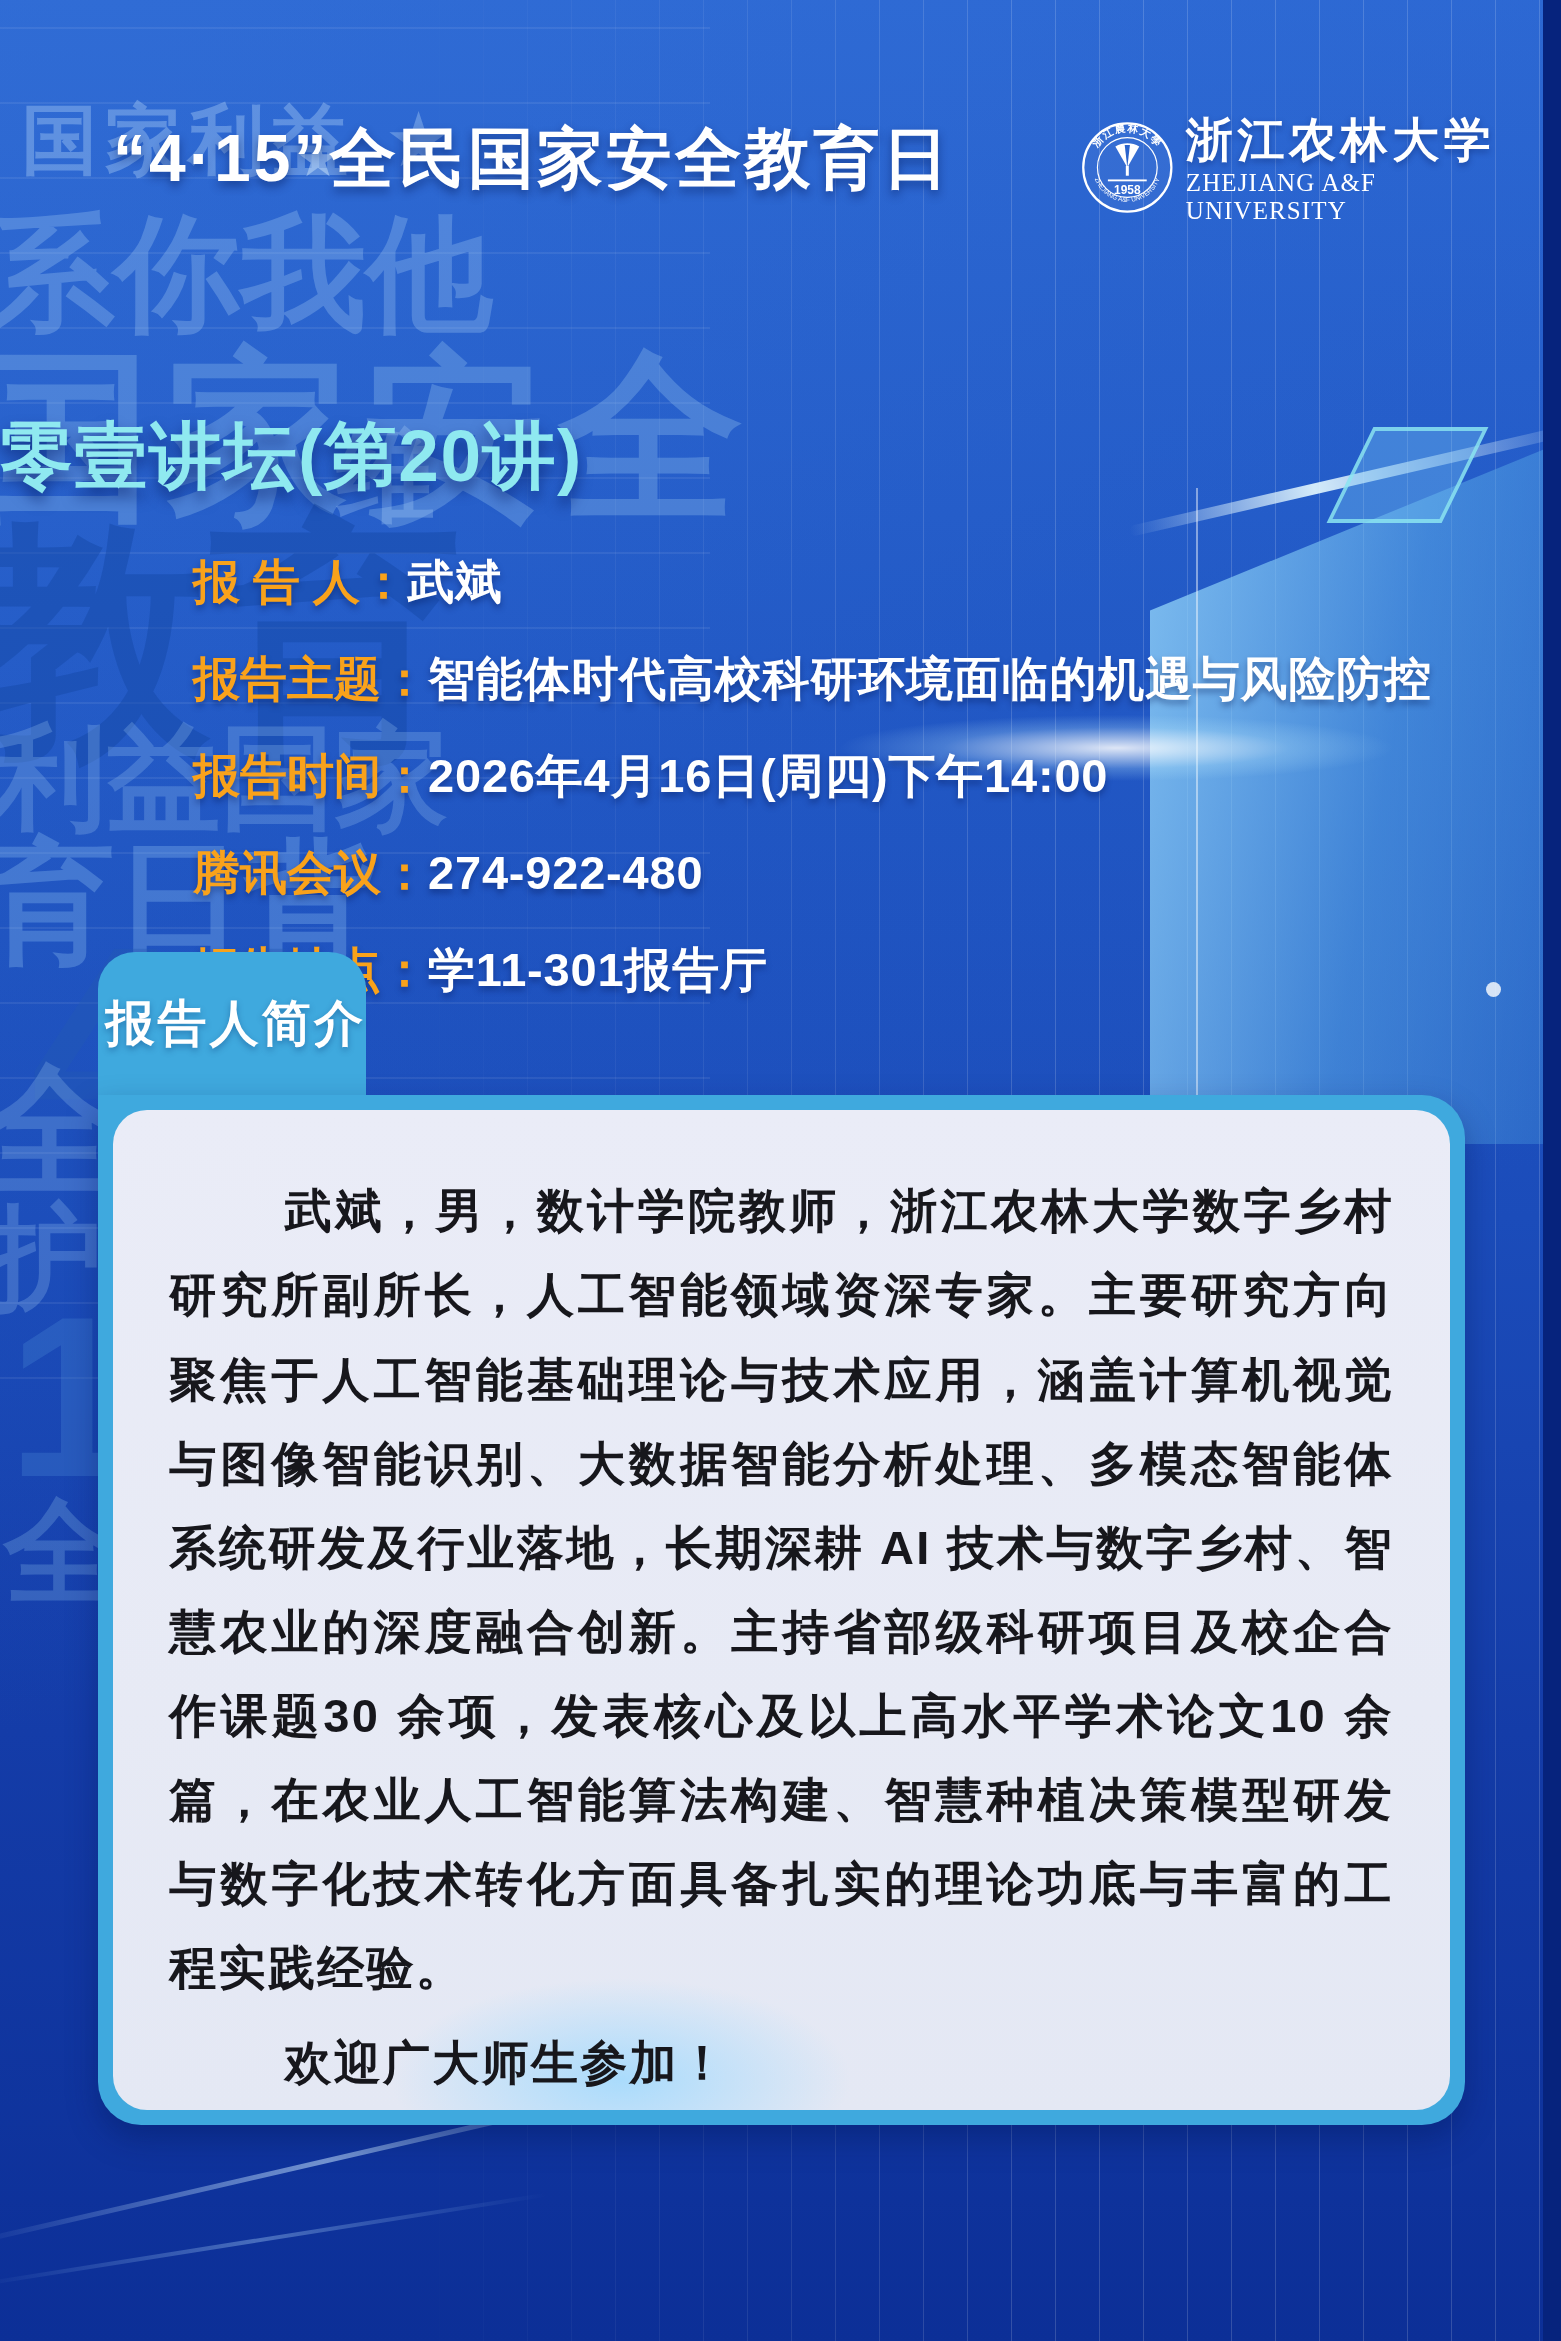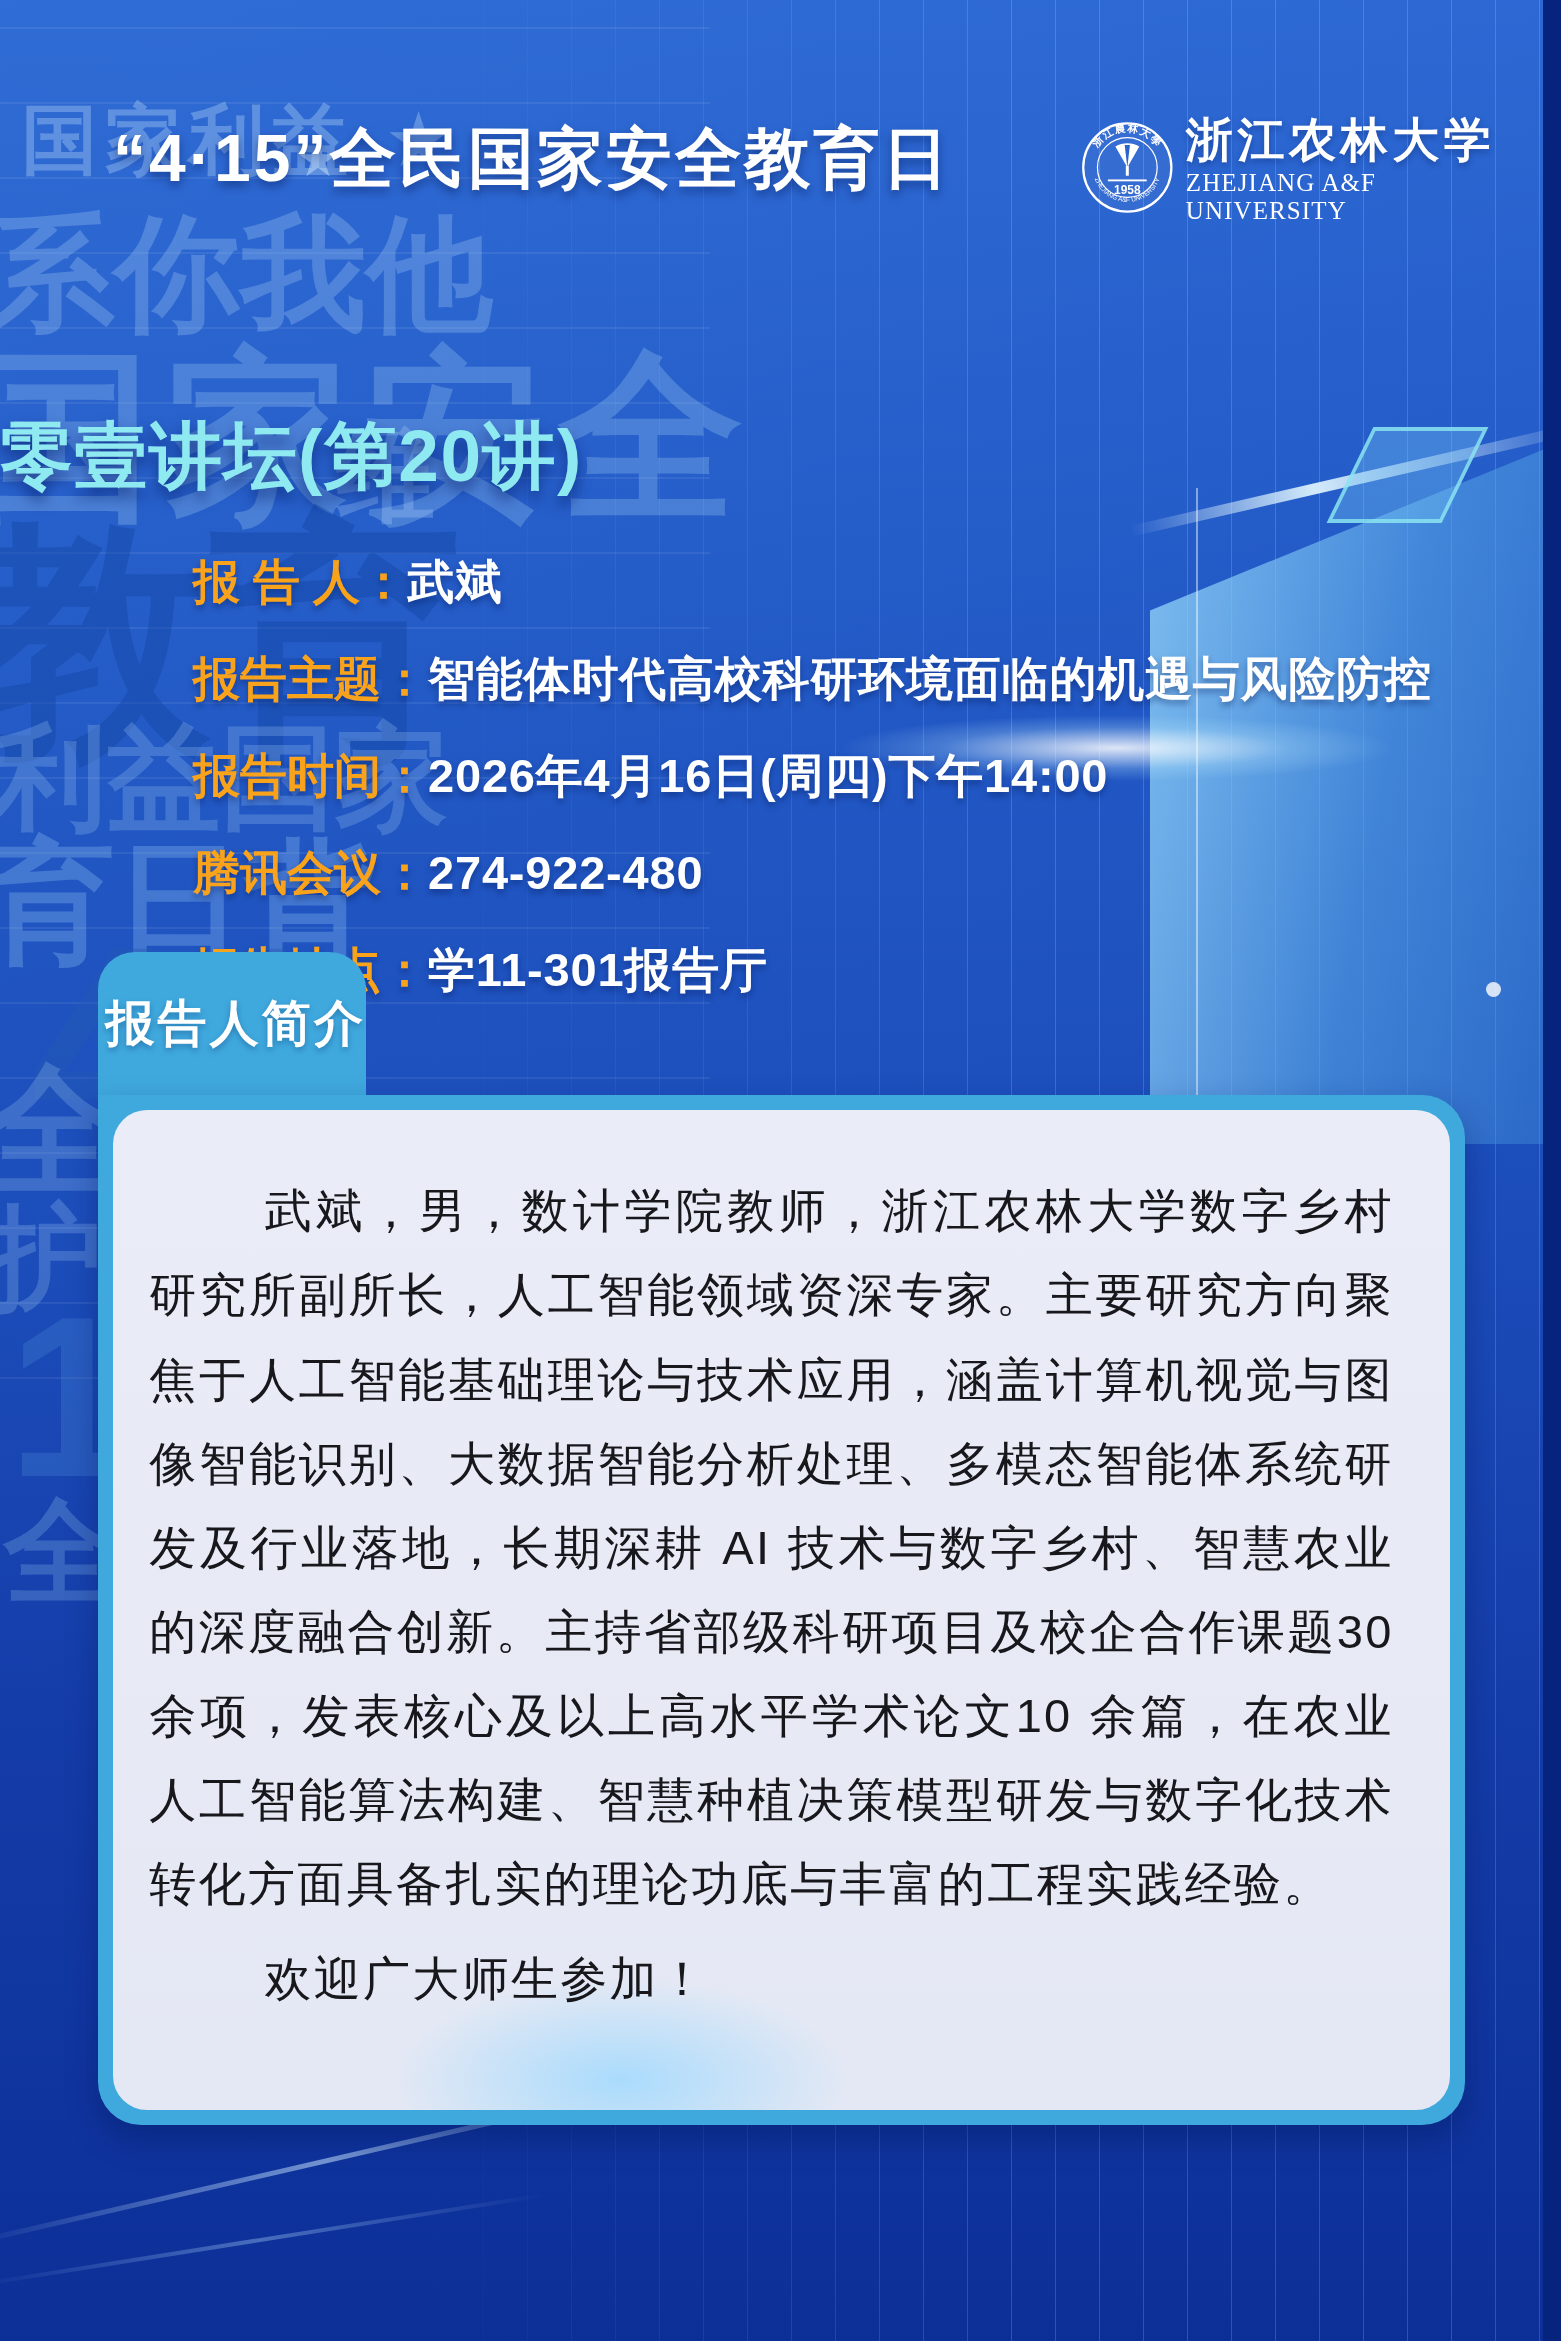--- a/index.html
+++ b/index.html
@@ -65,24 +65,24 @@
   .info-row{font-size:47px;font-weight:800;white-space:nowrap;}
   .info-label{color:#f9a21b;text-shadow:0 3.8px 6.9px rgba(0,20,80,.4);}
   .info-value{color:#fff;letter-spacing:0.8px;text-shadow:0 3.8px 6.9px rgba(0,20,80,.4);}
   
   .profile{position:absolute;left:98px;top:952px;width:1367px;z-index:3;}
   .profile-tab{width:268px;height:143px;background:#3fa9de;border-radius:37px 37px 0 0;
     display:flex;align-items:center;justify-content:flex-end;}
   .profile-tab span{font-size:49px;font-weight:800;color:#fff;letter-spacing:3.1px;text-shadow:0 3.1px 6.1px rgba(0,40,100,.35);}
   .profile-box{background:#3fa9de;border-radius:0 43px 43px 43px;padding:15.3px;height:1030px;box-sizing:border-box;
     box-shadow:0 13.7px 30.5px rgba(4,20,80,.35);}
-  .profile-panel{width:100%;height:100%;box-sizing:border-box;border-radius:34px;padding:59px 56px 0 36px;
+  .profile-panel{width:100%;height:100%;box-sizing:border-box;border-radius:34px;padding:59px 56px 0 56px;
     background:
       radial-gradient(ellipse 328px 145px at 38% 97%,rgba(150,215,255,.75),rgba(150,215,255,0) 70%),
-      linear-gradient(180deg,#eaecf7 0%,#e7eaf5 60%,#e4e8f4 100%);}
+      linear-gradient(180deg,#eaecf7 0%,#e7eaf5 60%,#e4e8f4 100%); font-weight: bold;}
   .bio{font-size:47px;line-height:1.79;color:#17171c;text-align:justify;text-indent:2.45em;letter-spacing:2.3px;margin:0;}
   .closing{font-size:47px;line-height:1.79;color:#17171c;text-indent:2.45em;letter-spacing:2.3px;margin:10.7px 0 0 0;}
   
   .footer{position:absolute;left:785px;top:2198px;width:763px;z-index:2;text-align:center;color:#fff;
     font-size:48px;font-weight:800;line-height:1.38;letter-spacing:1.5px;text-shadow:0 3.8px 6.9px rgba(0,15,70,.5);}
 </style>
 </head>
 <body>
 
 <div class="poster">

